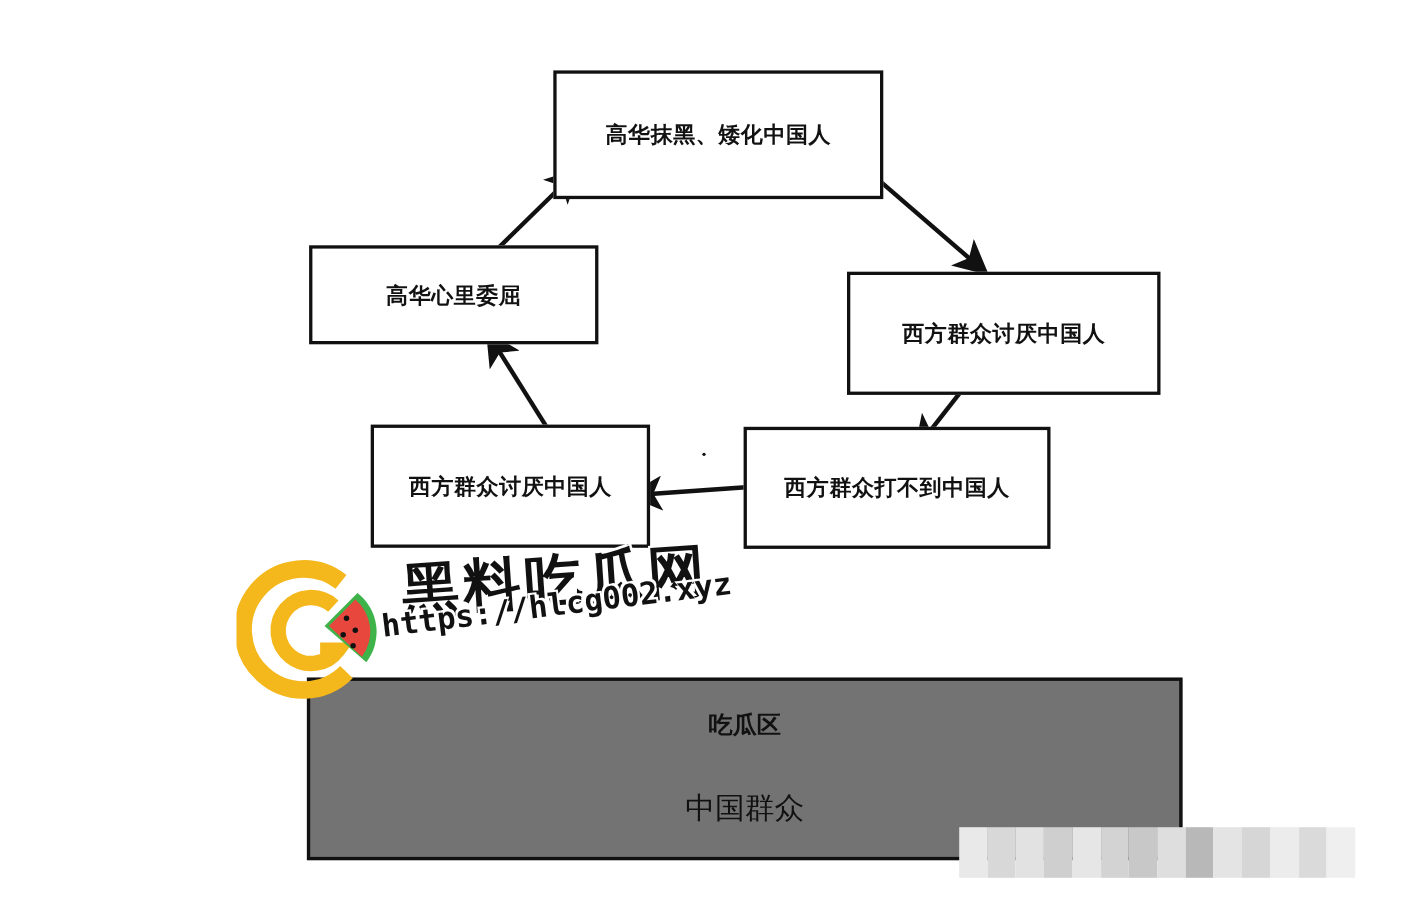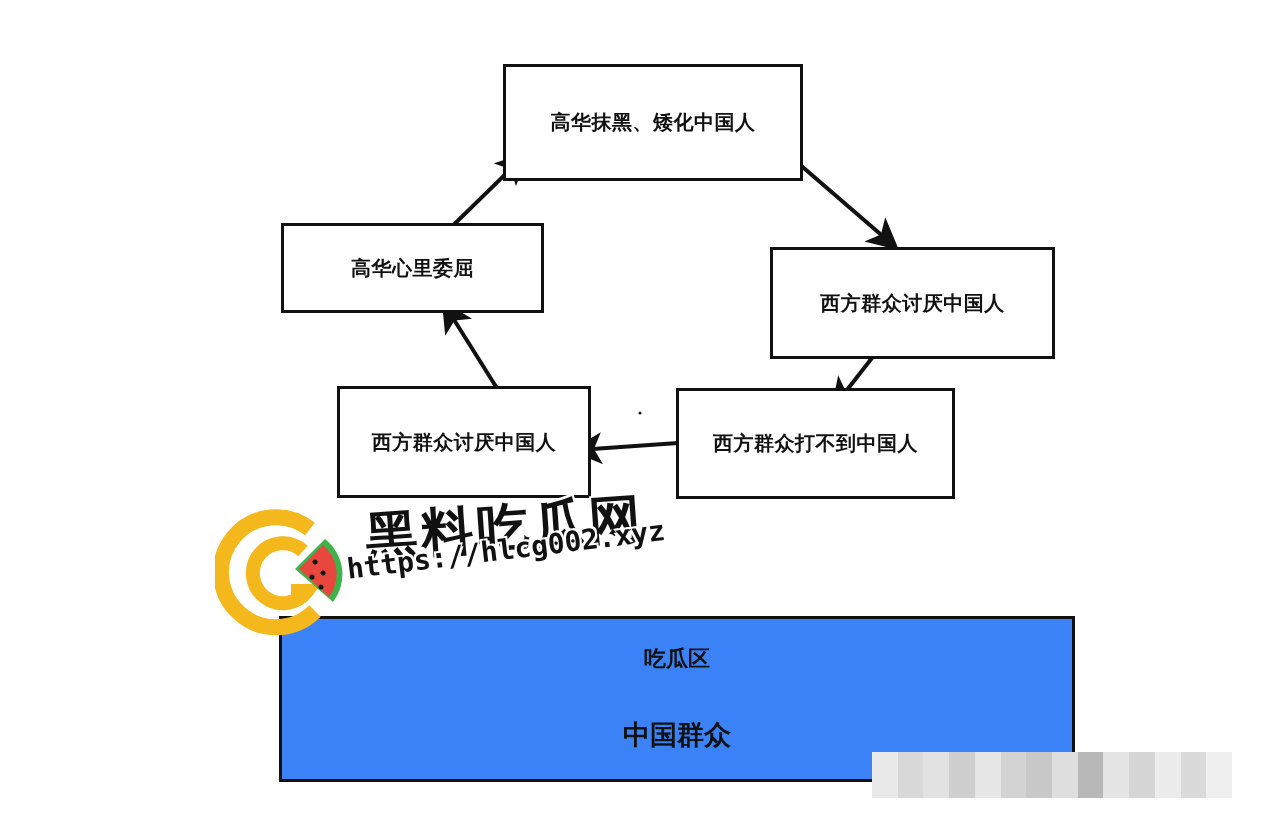--- a/index.html
+++ b/index.html
@@ -3,25 +3,25 @@
 <meta charset="utf-8">
 <style>
   html, body { margin: 0; padding: 0; background: #ffffff; }
   body { width: 1280px; height: 837px; position: relative; overflow: hidden;
          font-family: "DejaVu Sans", sans-serif; }
   .box { position: absolute; border: 3px solid #111; background: #fff; box-sizing: border-box;
          display: flex; align-items: center; justify-content: center; }
   .box span { font-weight: bold; font-size: 20px; color: #111; letter-spacing: 0.5px; }
   #arrows { position: absolute; left: 0; top: 0; }
   .bottom-box { position: absolute; left: 279px; top: 616px; width: 796px; height: 166px;
-                border: 3px solid #111; box-sizing: border-box; background: #3b82f6; }
+                border: 3px solid #111; box-sizing: border-box; background: #737373; }
   .bottom-title { position: absolute; top: 25px; left: 0; width: 100%; text-align: center;
                   font-weight: bold; font-size: 22px; color: #111; }
   .bottom-main { position: absolute; top: 98px; left: 0; width: 100%; text-align: center;
-                 font-weight: bold; font-size: 27px; color: #111; }
+                 font-weight: normal; font-size: 27px; color: #111; }
   .watermark { position: absolute; left: 215px; top: 485px; width: 500px; height: 150px; }
   .wm-text { position: absolute; left: 148px; top: 18px; font-weight: bold; font-size: 52px;
              color: #111; transform: rotate(-4deg); transform-origin: left top;
              text-shadow: 2px 2px 0 #fff, -2px -2px 0 #fff, 2px -2px 0 #fff, -2px 2px 0 #fff; letter-spacing: 4px; }
   .wm-url { position: absolute; left: 130px; top: 68px; font-family: "DejaVu Sans Mono", monospace;
             font-weight: bold; font-size: 28px; color: #111; transform: rotate(-7deg); transform-origin: left top;
             text-shadow: 2px 2px 0 #fff, -2px -2px 0 #fff, 2px -2px 0 #fff, -2px 2px 0 #fff; }
   .blur-strip { position: absolute; left: 872px; top: 752px; width: 360px; height: 46px; display: flex; }
   .blur-strip div { flex: 1; height: 100%; }
 </style>

